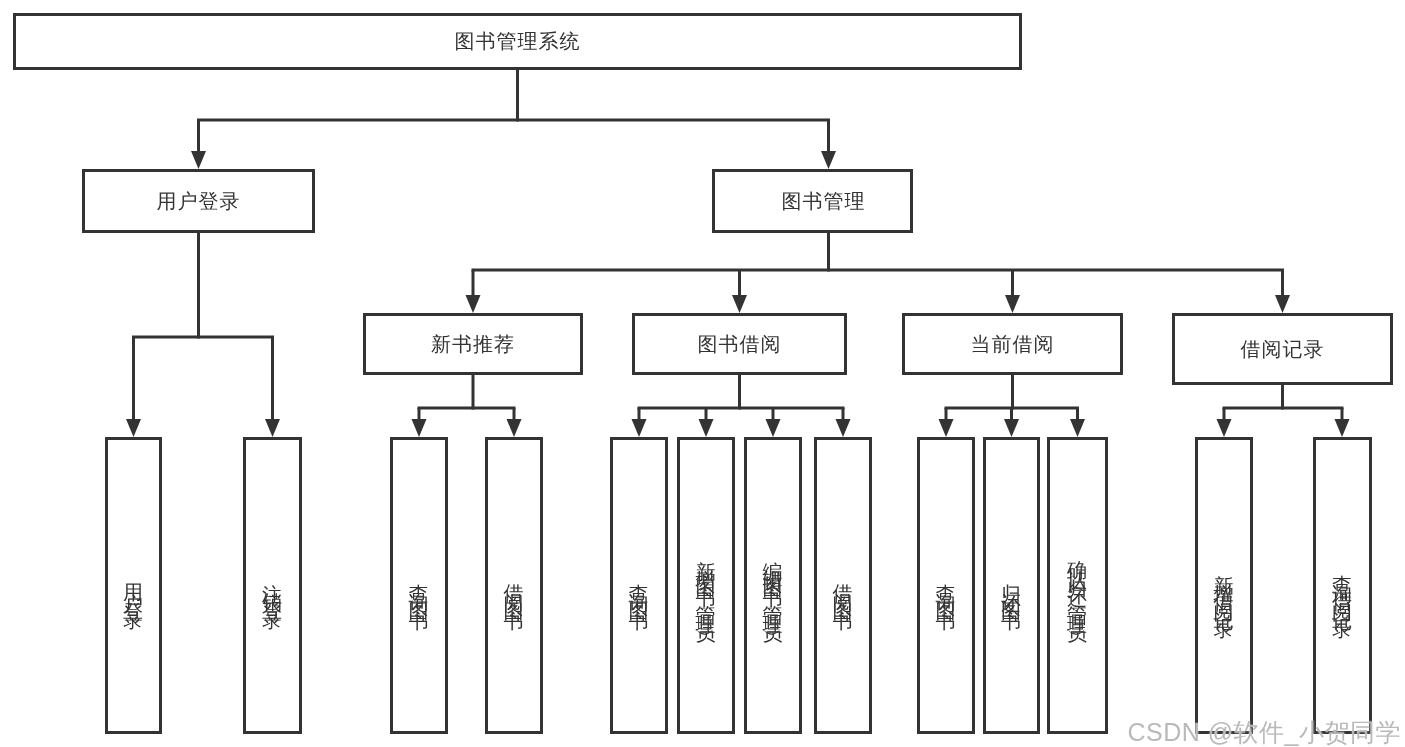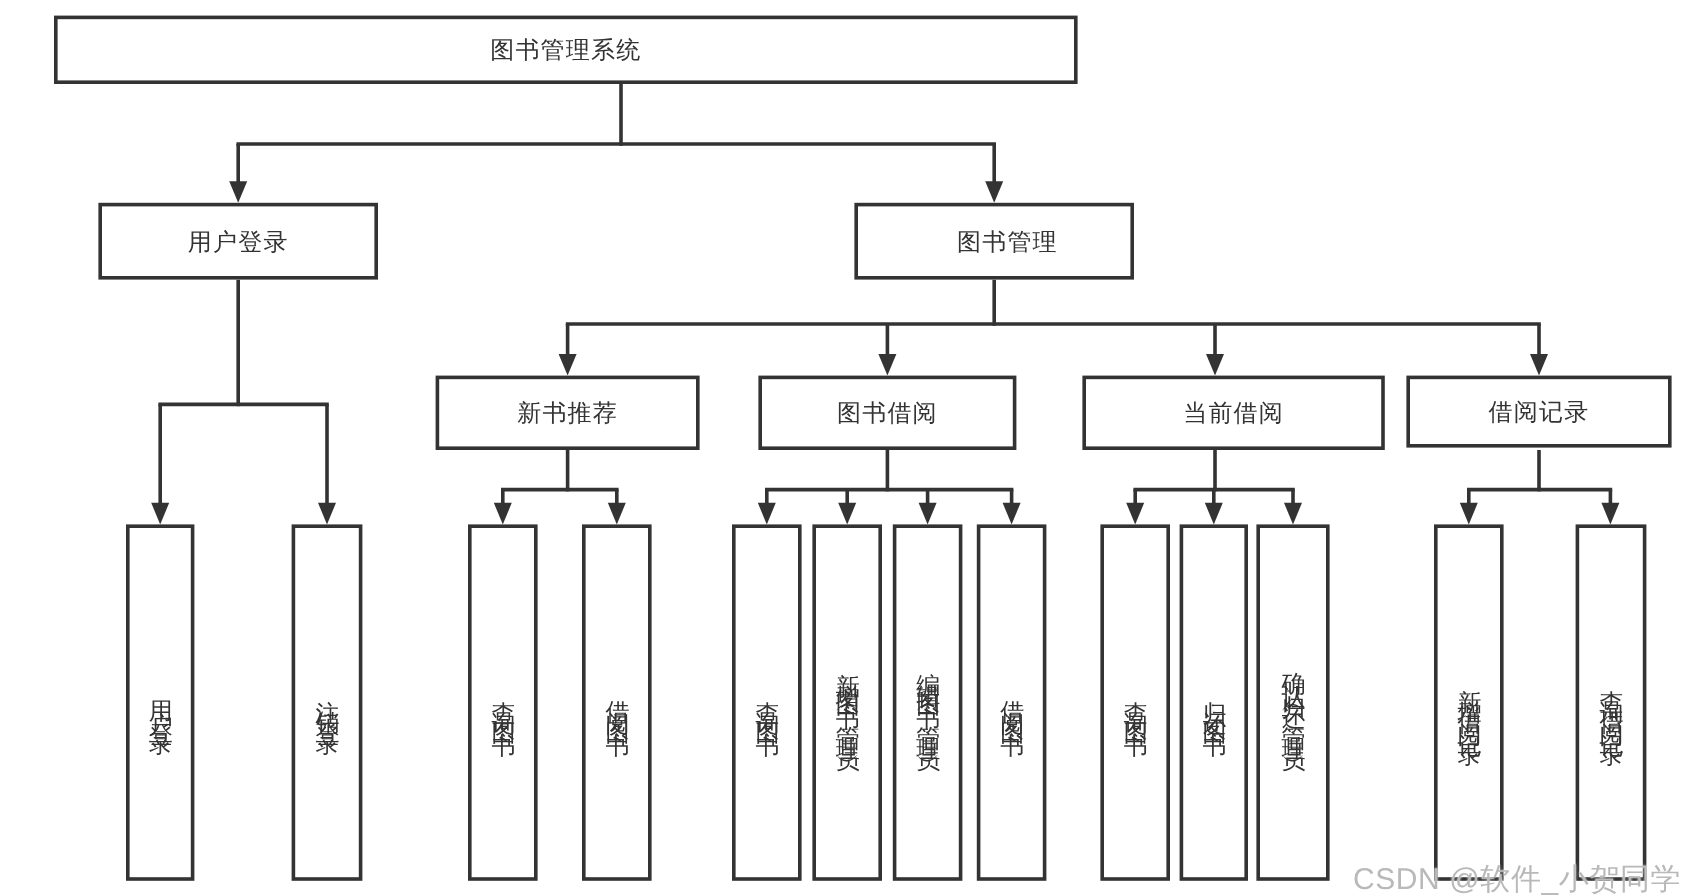--- a/index.html
+++ b/index.html
@@ -137,29 +137,29 @@
     <g>
       <line x1="1282.5" y1="375" x2="1282.5" y2="409.5"></line>
       <line x1="1222.5" y1="408" x2="1343.5" y2="408"></line>
       <line x1="1224" y1="408" x2="1224" y2="425"></line>
       <polygon points="1216.5,419 1231.5,419 1224,437"></polygon>
       <line x1="1342" y1="408" x2="1342" y2="425"></line>
       <polygon points="1334.5,419 1349.5,419 1342,437"></polygon>
     </g>
   </svg>
 
-  <div class="node" style="left:13px; top:13px; width:853px; height:57px;margin-left:32px;">图书管理系统</div>
+  <div class="node" style="left:13px; top:13px; width:1009px; height:57px;">图书管理系统</div>
 
   <div class="node" style="left:82px; top:169px; width:233px; height:64px;">用户登录</div>
-  <div class="node" style="left:712px; top:169px; width:233px; height:64px;padding-left:22px;">图书管理</div>
+  <div class="node" style="left:712px; top:169px; width:201px; height:64px;padding-left:22px;">图书管理</div>
 
   <div class="node" style="left:363px; top:313px; width:220px; height:62px;">新书推荐</div>
   <div class="node" style="left:632px; top:313px; width:215px; height:62px;text-align:center;">图书借阅</div>
-  <div class="node" style="left:902px; top:313px; width:252px; height:62px;">当前借阅</div>
-  <div class="node" style="left:1172px; top:313px; width:221px; height:60px;font-family:Liberation Serif, serif;">借阅记录</div>
+  <div class="node" style="left:902px; top:313px; width:221px; height:62px;">当前借阅</div>
+  <div class="node" style="left:1172px; top:313px; width:221px; height:72px;font-family:Liberation Serif, serif;">借阅记录</div>
 
   <div class="node leaf" style="left:105px; top:437px; width:57px; height:297px;">用户登录</div>
   <div class="node leaf" style="left:243px; top:437px; width:59px; height:297px;">注销登录</div>
 
   <div class="node leaf" style="left:390px; top:437px; width:58px; height:297px;">查询图书</div>
   <div class="node leaf" style="left:485px; top:437px; width:58px; height:297px;">借阅图书</div>
 
   <div class="node leaf" style="left:610px; top:437px; width:58px; height:297px;">查询图书</div>
   <div class="node leaf" style="left:677px; top:437px; width:58px; height:297px;">新增图书（管理员）</div>
   <div class="node leaf" style="left:744px; top:437px; width:58px; height:297px;">编辑图书（管理员）</div>

